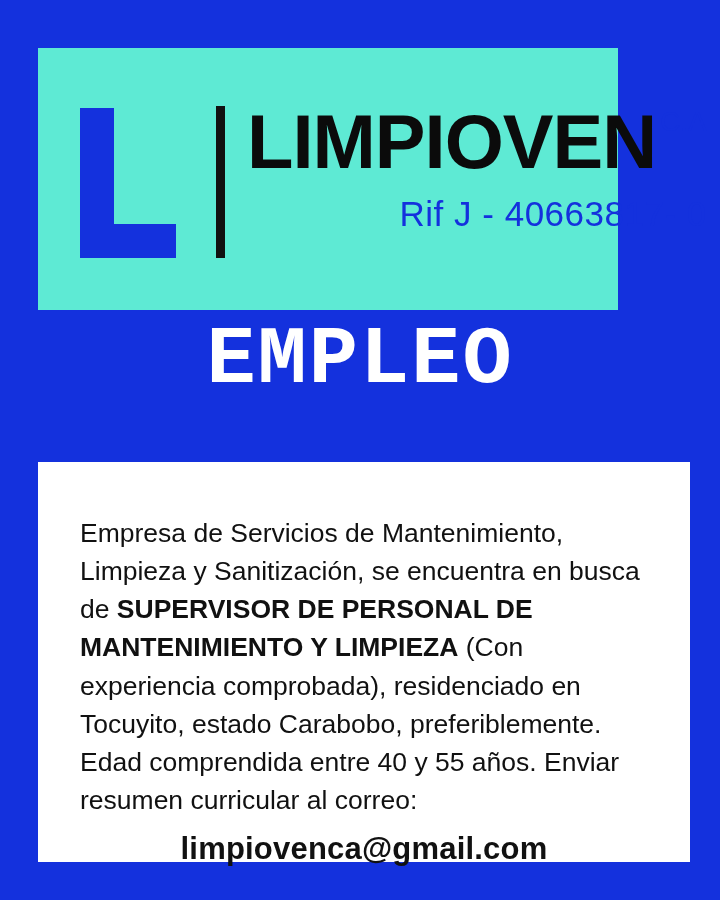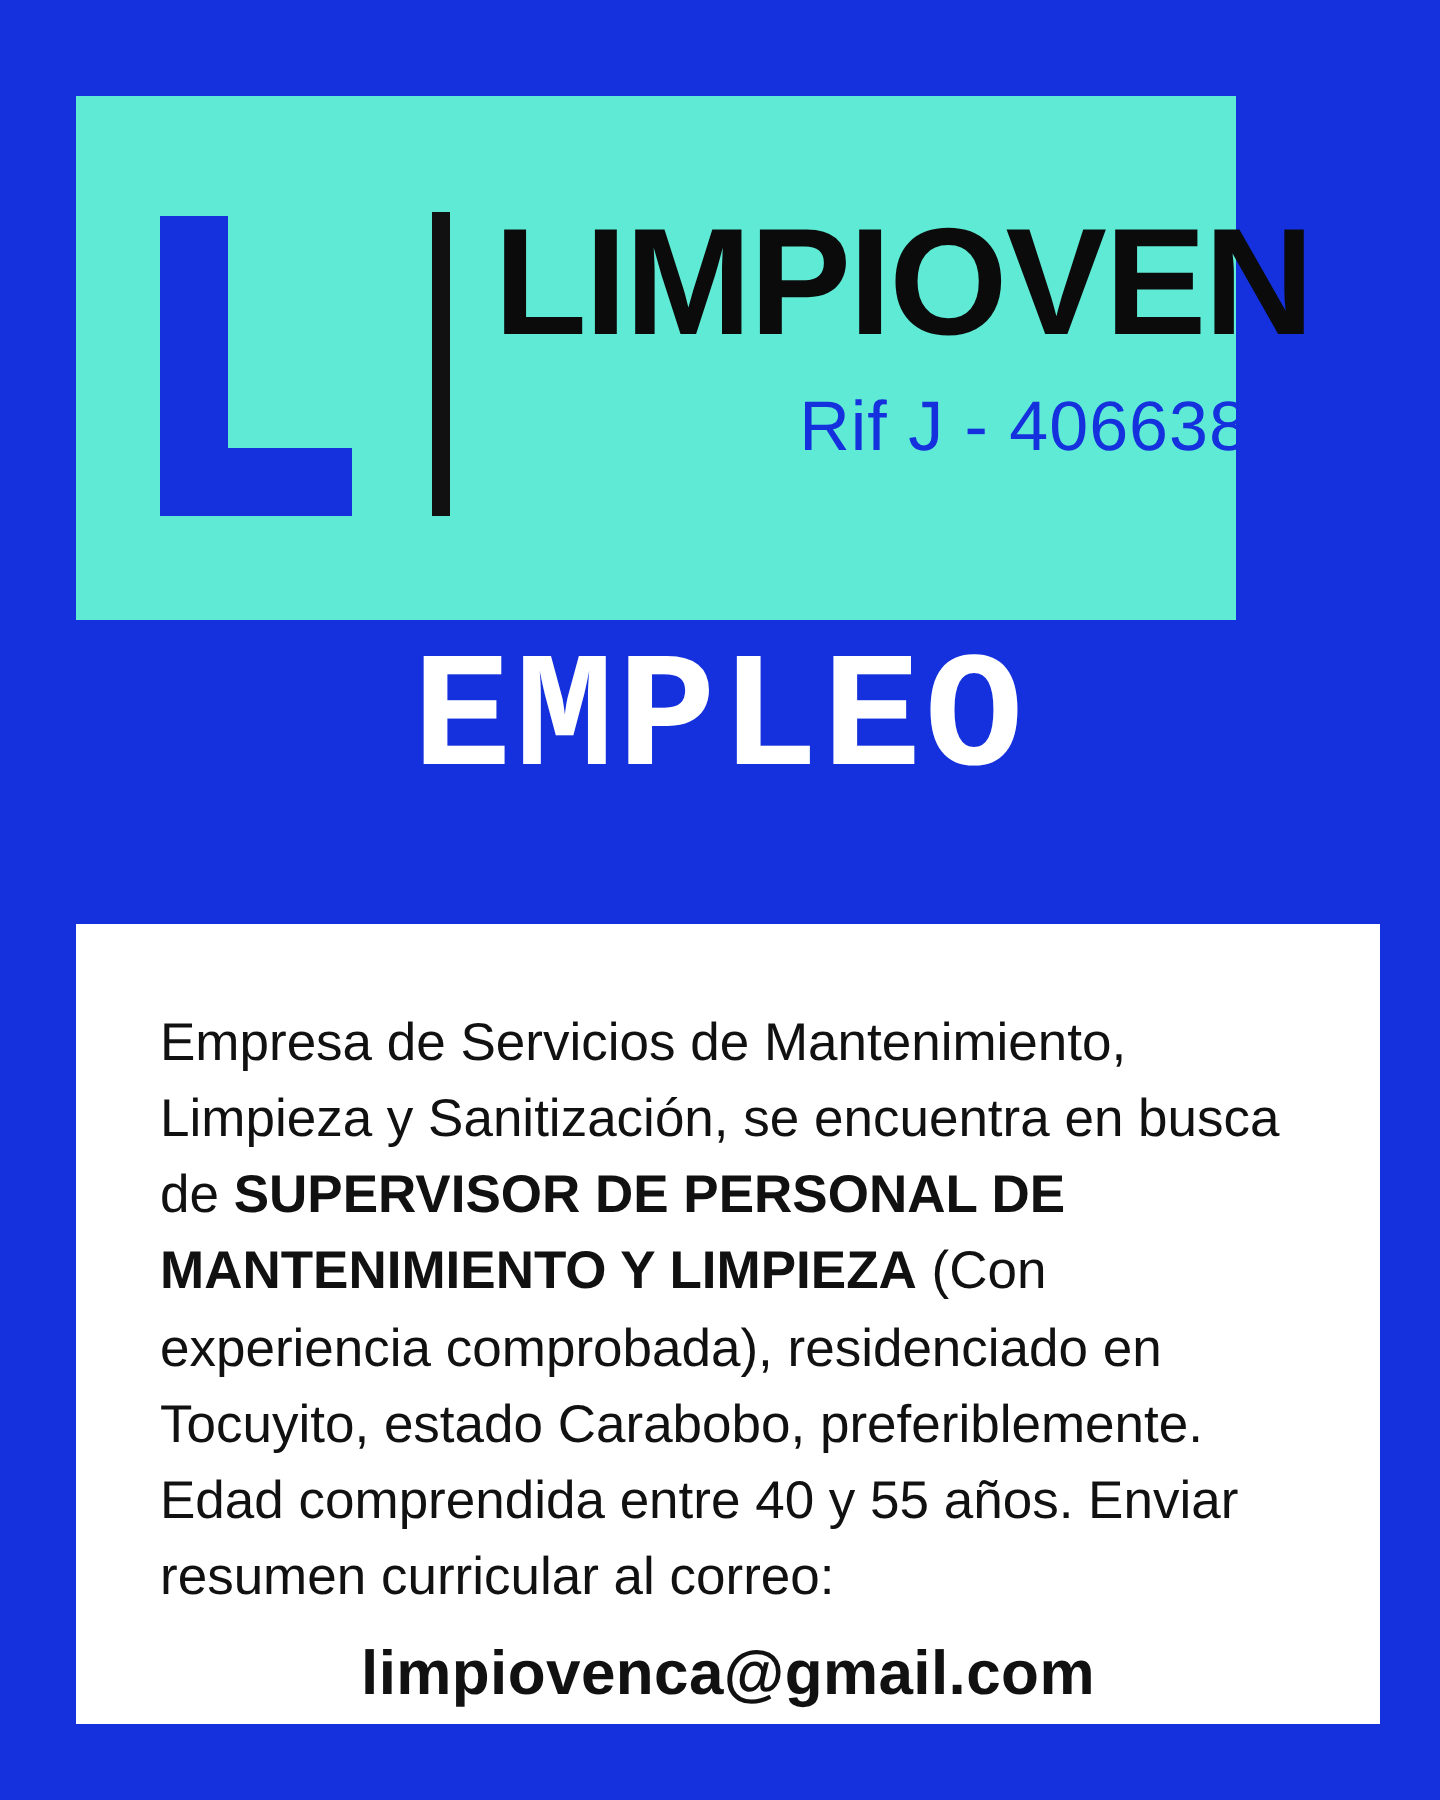--- a/index.html
+++ b/index.html
@@ -127,21 +127,21 @@
 
   
   .body-card {
     position: absolute;
     left: 38px;
     top: 462px;
     width: 652px;
     height: 400px;
     background: #ffffff;
     box-sizing: border-box;
-    padding: 40px 42px 0 42px;
+    padding: 52px 42px 0 42px;
   }
   .body-text {
     font-family: "Liberation Sans", sans-serif;
     font-size: 26.5px;
     line-height: 1.44;
     color: #111111;
   }
   .body-text b {
     font-weight: bold;
   }

